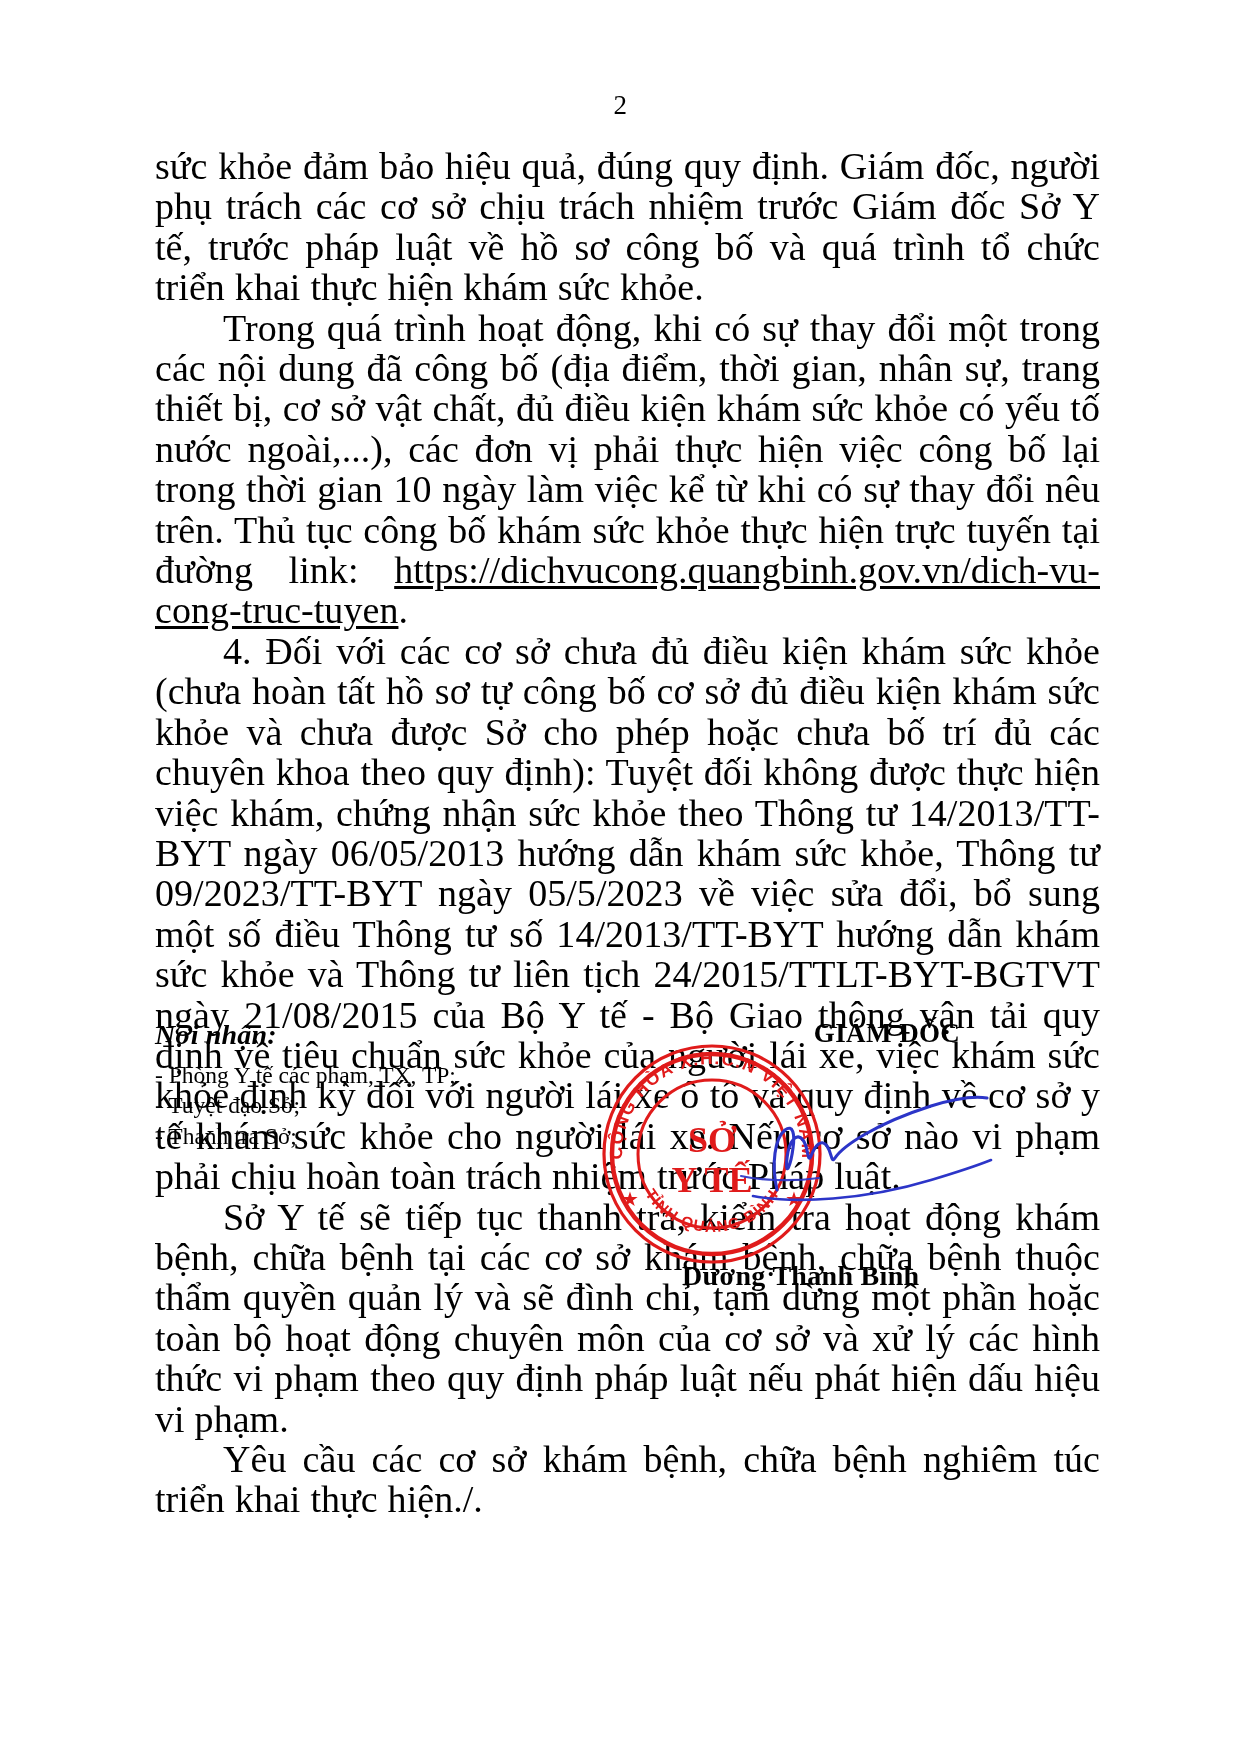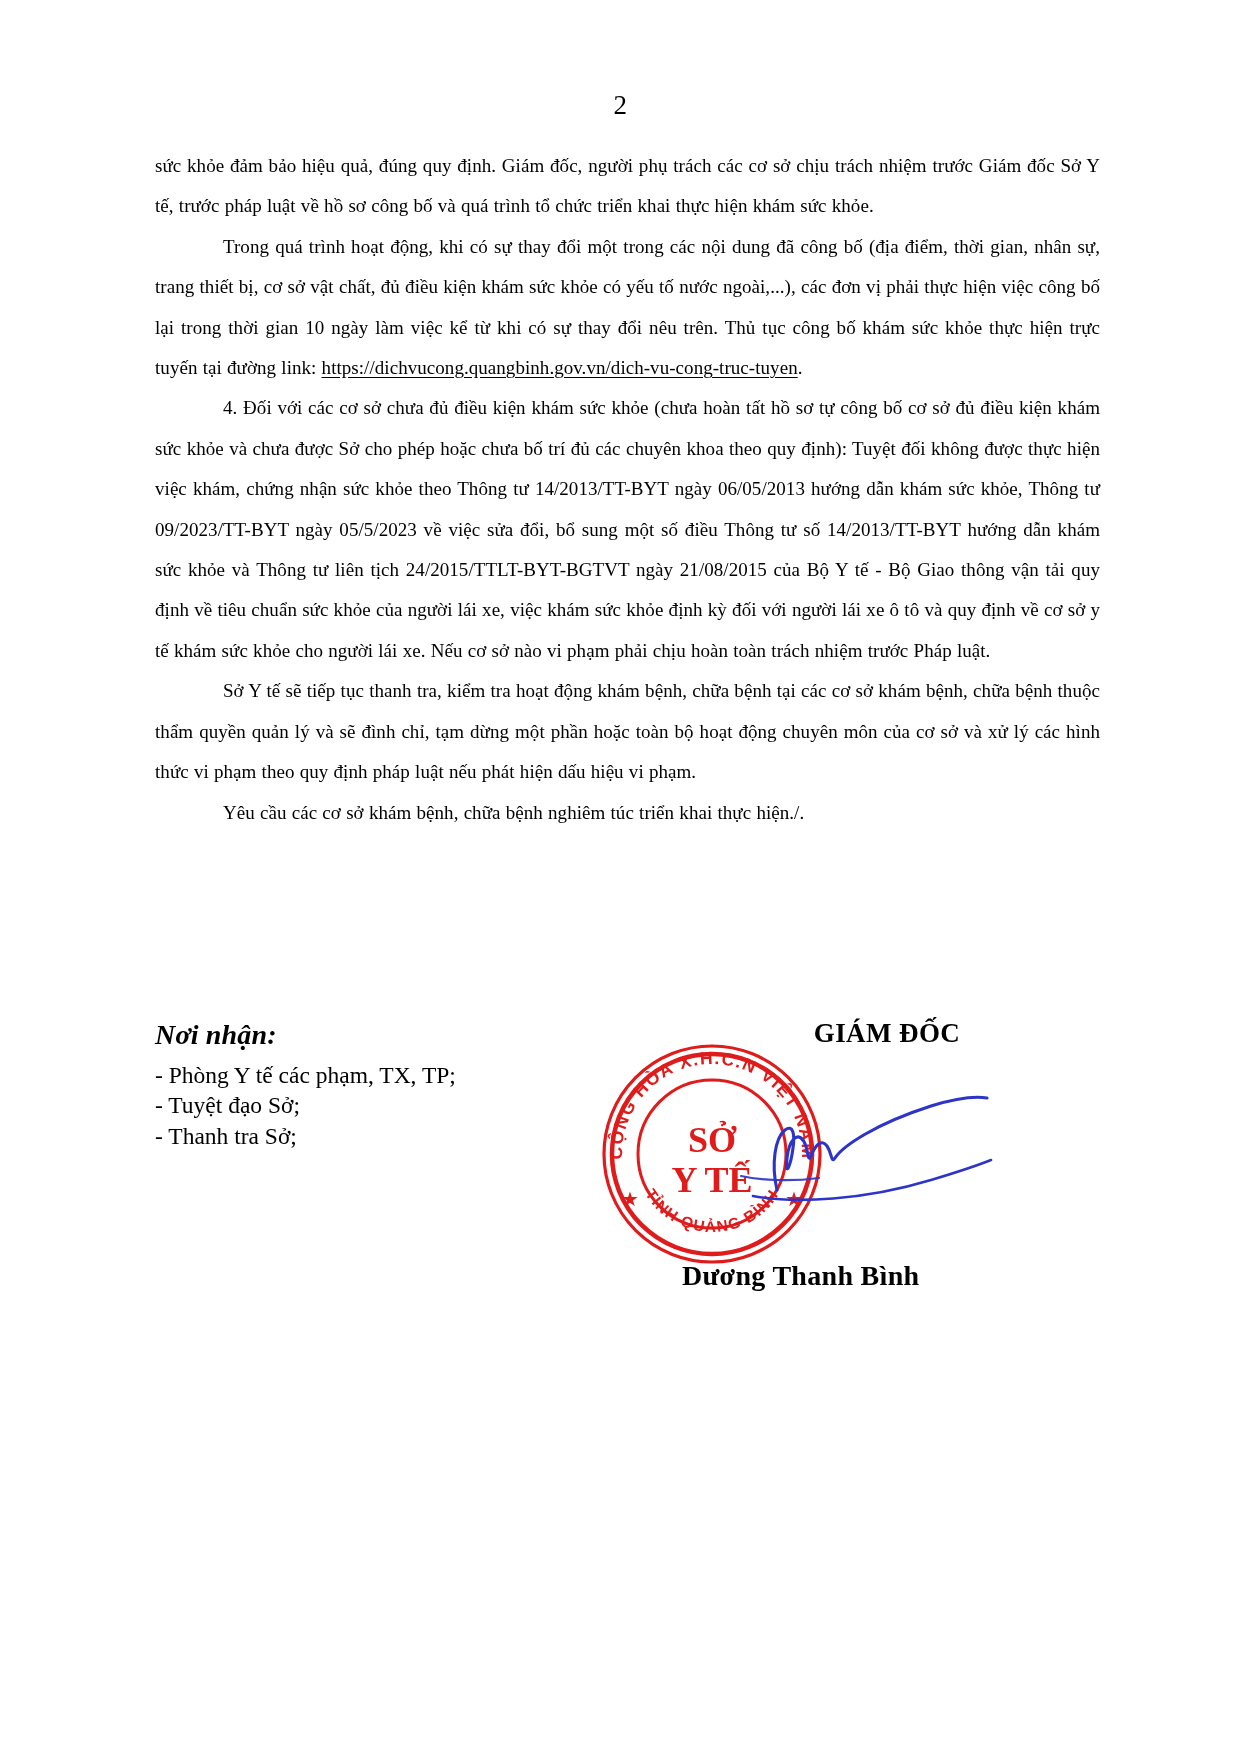--- a/index.html
+++ b/index.html
@@ -37,21 +37,21 @@
     position: absolute;
     top: 146px;
     left: 155px;
     width: 945px;
   }
 
   .para {
     margin: 0 0 0 0;
     text-align: justify;
     text-justify: inter-word;
-    font-size: 19px;
+    font-size: 38px;
     line-height: 40.4px;
     letter-spacing: 0.05px;
     word-spacing: 0.4px;
     hyphens: none;
   }
   .para.indent {
     text-indent: 68px;
   }
   .para + .para {
     margin-top: 0;

